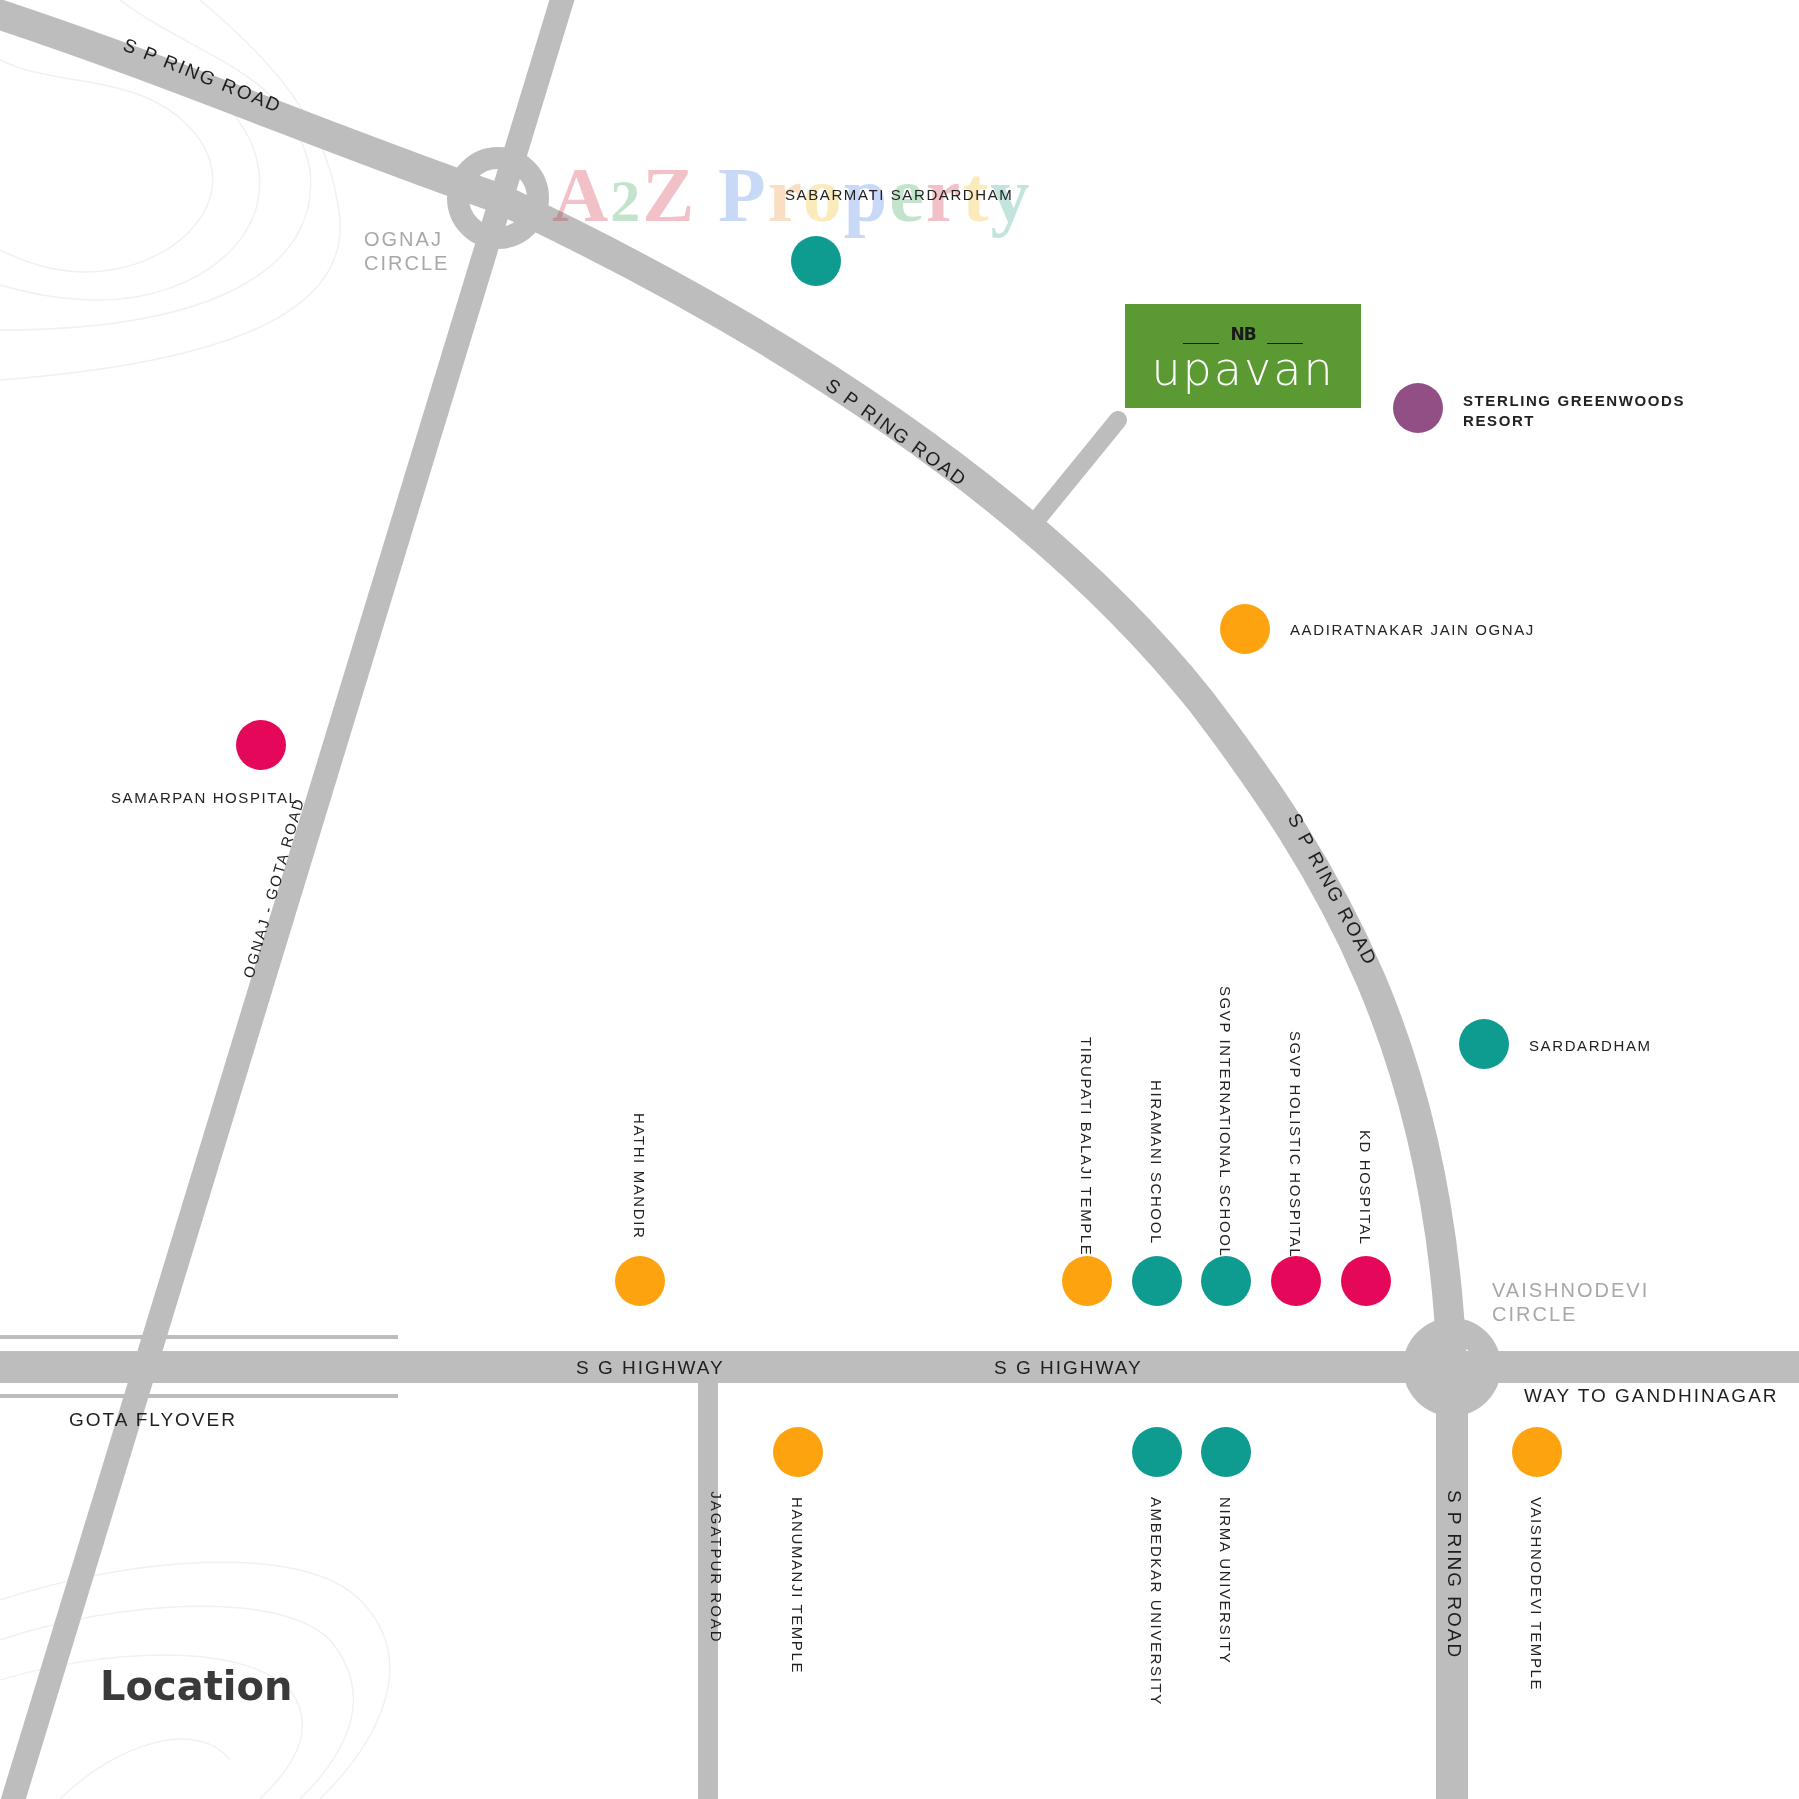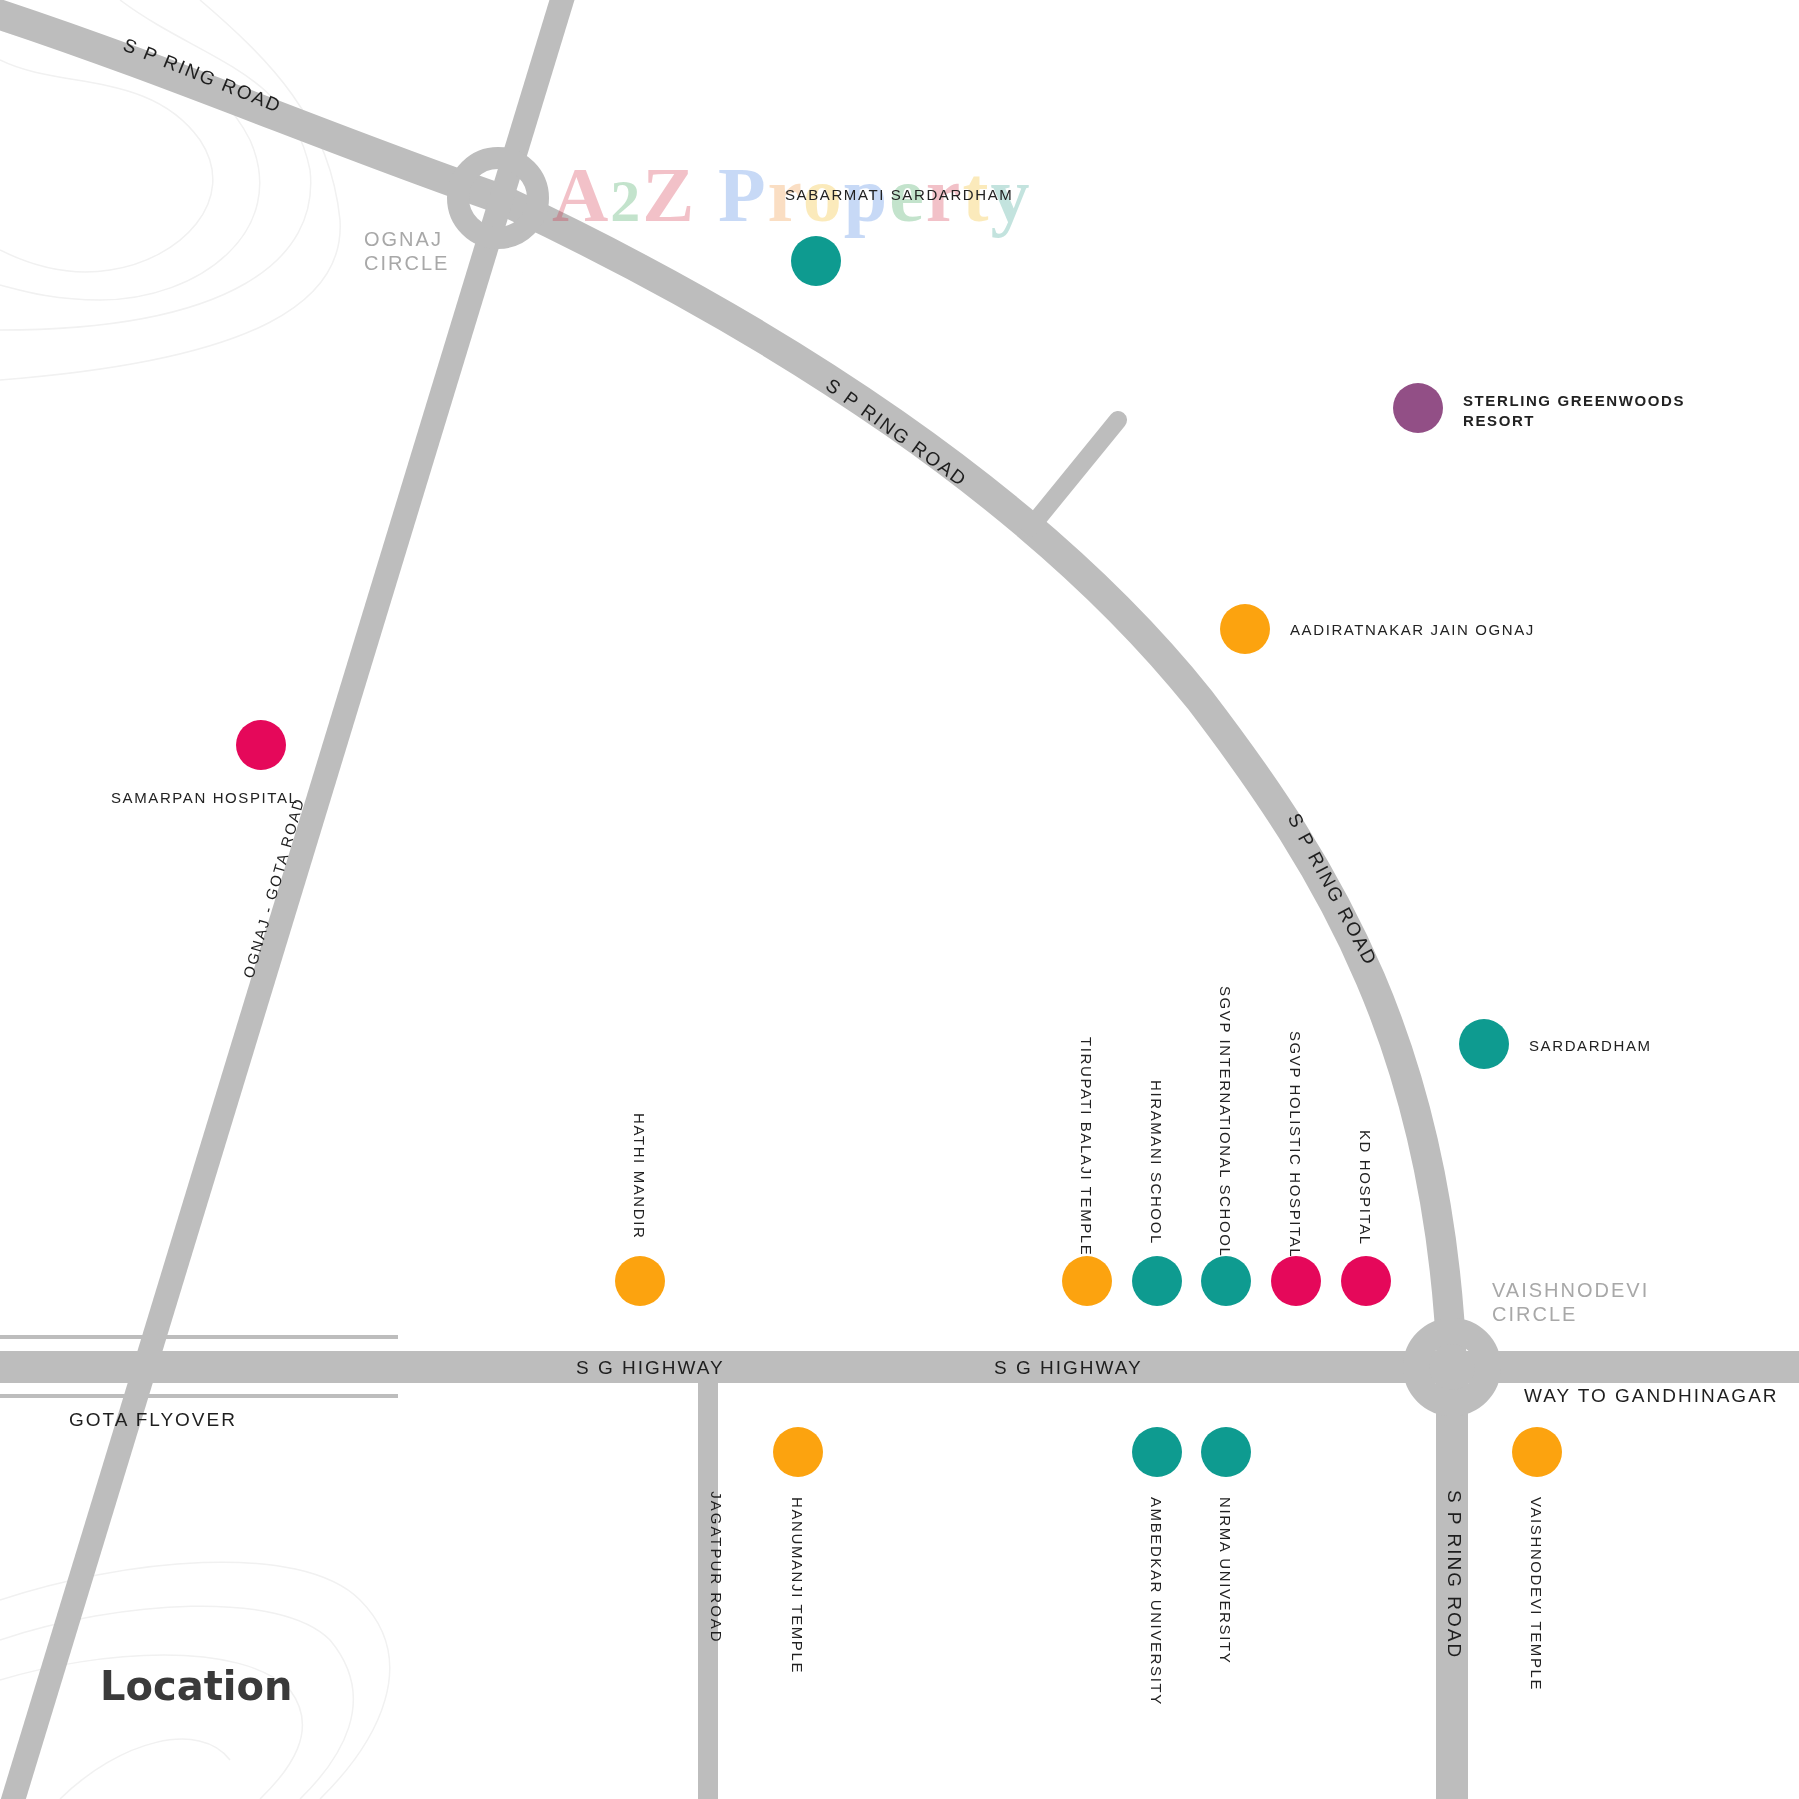--- a/index.html
+++ b/index.html
@@ -152,20 +152,26 @@
   <div class="road-lbl" style="left:812px; top:423px; transform: rotate(36deg);">S P RING ROAD</div>
   <div class="road-lbl" style="left:1248px; top:880px; transform: rotate(62deg);">S P RING ROAD</div>
   <div class="road-lbl" style="left:1370px; top:1565px; transform: rotate(90deg);">S P RING ROAD</div>
   <div class="road-lbl" style="left:180px; top:880px; font-size:15px; transform: rotate(-74deg);">OGNAJ - GOTA ROAD</div>
   <div class="road-lbl" style="left:69px; top:1410px;">GOTA FLYOVER</div>
   <div class="road-lbl" style="left:576px; top:1358px;">S G HIGHWAY</div>
   <div class="road-lbl" style="left:994px; top:1358px;">S G HIGHWAY</div>
   <div class="road-lbl" style="left:1524px; top:1358px;margin-top:28px;">WAY TO GANDHINAGAR</div>
   <div class="road-lbl" style="left:640px; top:1560px; font-size:15px; transform: rotate(90deg);">JAGATPUR ROAD</div>
 
+  <div class="logo-box">
+    <div class="logo-line" style="left:58px;"></div>
+    <div class="logo-brand">NB</div>
+    <div class="logo-line" style="right:58px;"></div>
+    <div class="logo-name">upavan</div>
+  </div>
 
   <div>
     <div class="lbl" style="left:785px; top:187px;">SABARMATI SARDARDHAM</div>
     <div class="dot" style="left:791px; top:236px; background:#0e9b90;"></div>
   </div>
 
   <div>
     <div class="dot" style="left:1393px; top:383px; background:#924f86;"></div>
     <div class="lbl" style="left:1463px; top:391px; line-height:20px; white-space:normal; width:230px;font-weight:bold;">STERLING GREENWOODS RESORT</div>
   </div>

